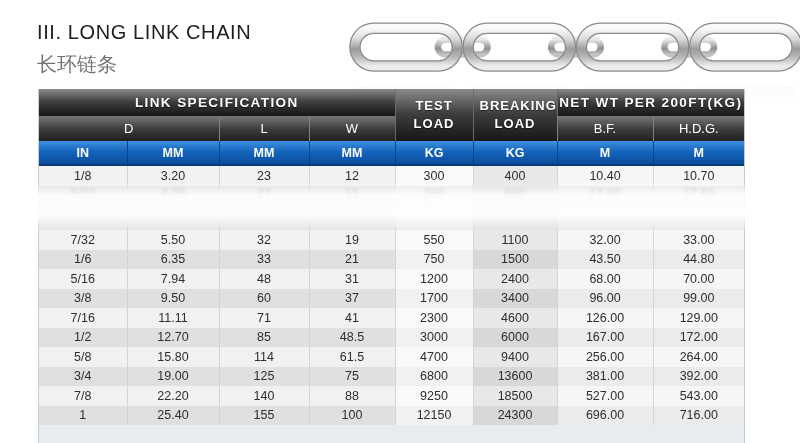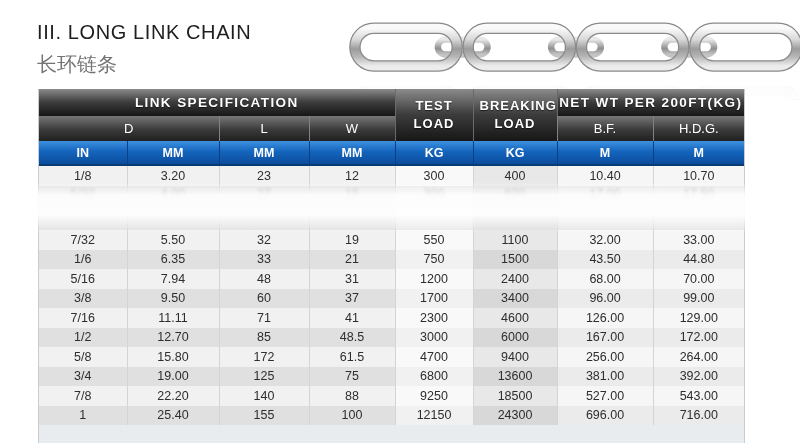--- a/index.html
+++ b/index.html
@@ -226,21 +226,21 @@
             <td class="c2">85</td>
             <td class="c3">48.5</td>
             <td class="c4">3000</td>
             <td class="c5">6000</td>
             <td class="c6">167.00</td>
             <td class="c7">172.00</td>
           </tr>
           <tr class="odd">
             <td class="c0">5/8</td>
             <td class="c1">15.80</td>
-            <td class="c2">172</td>
+            <td class="c2">114</td>
             <td class="c3">61.5</td>
             <td class="c4">4700</td>
             <td class="c5">9400</td>
             <td class="c6">256.00</td>
             <td class="c7">264.00</td>
           </tr>
           <tr class="even">
             <td class="c0">3/4</td>
             <td class="c1">19.00</td>
             <td class="c2">125</td>

